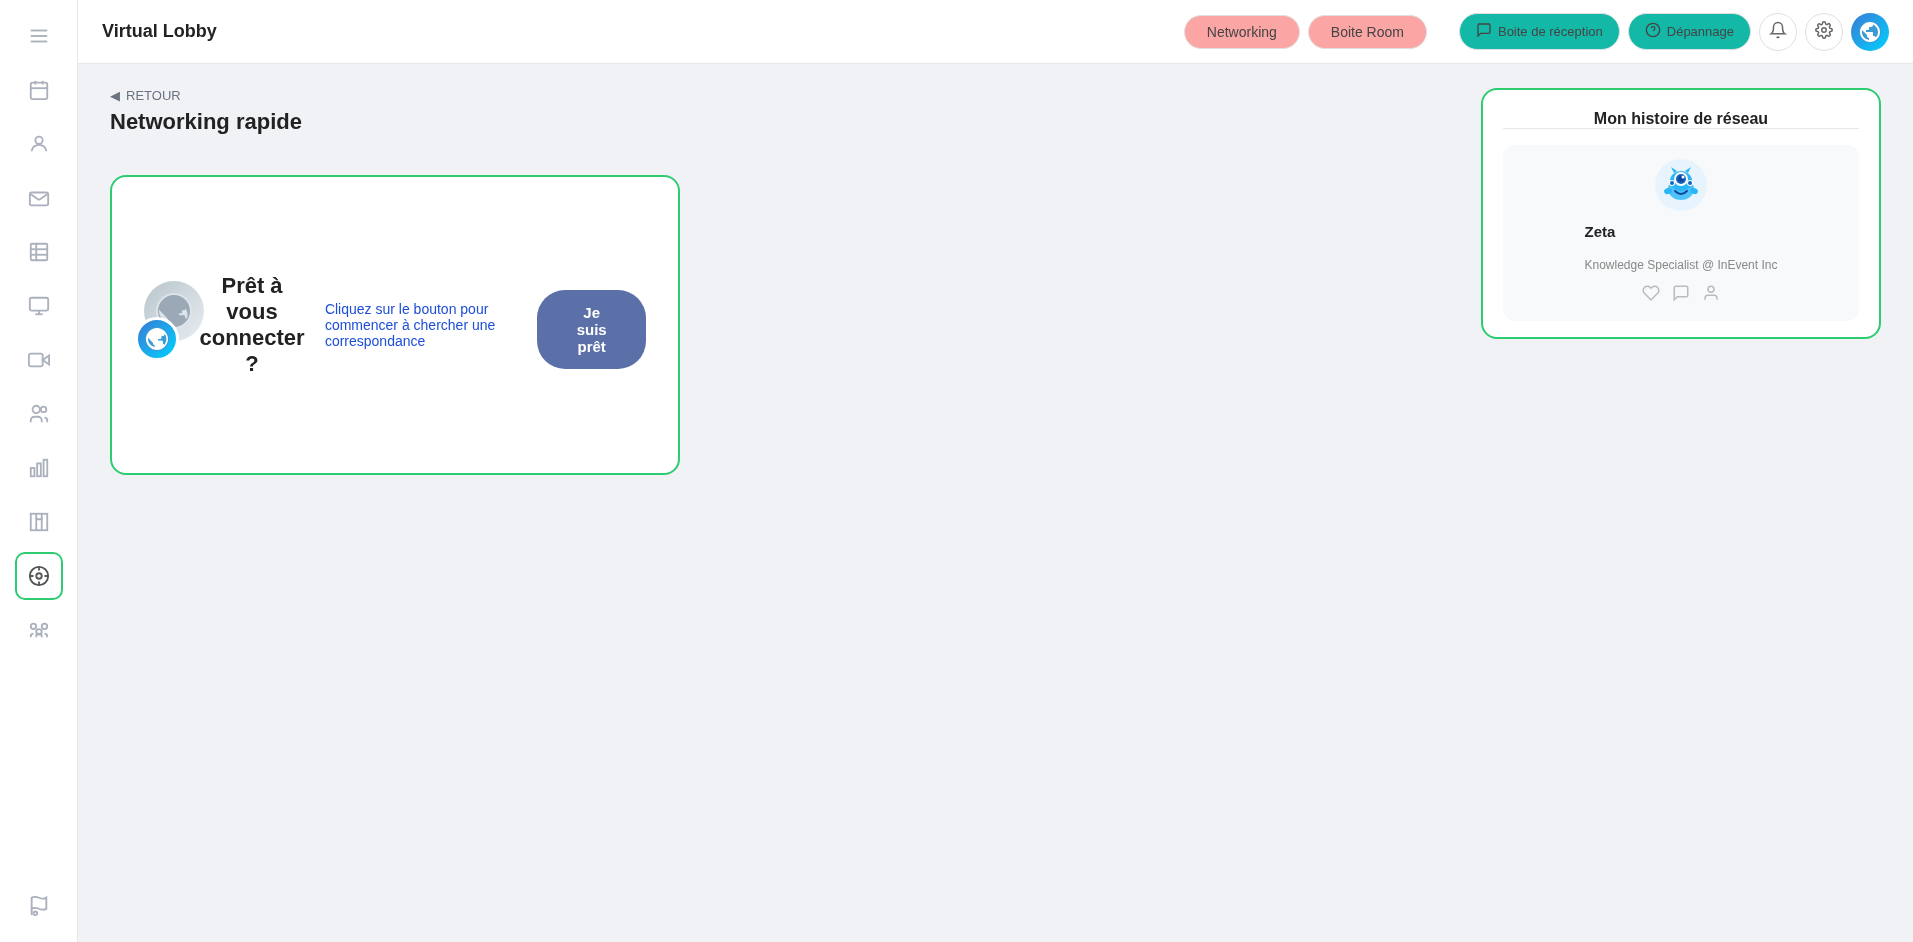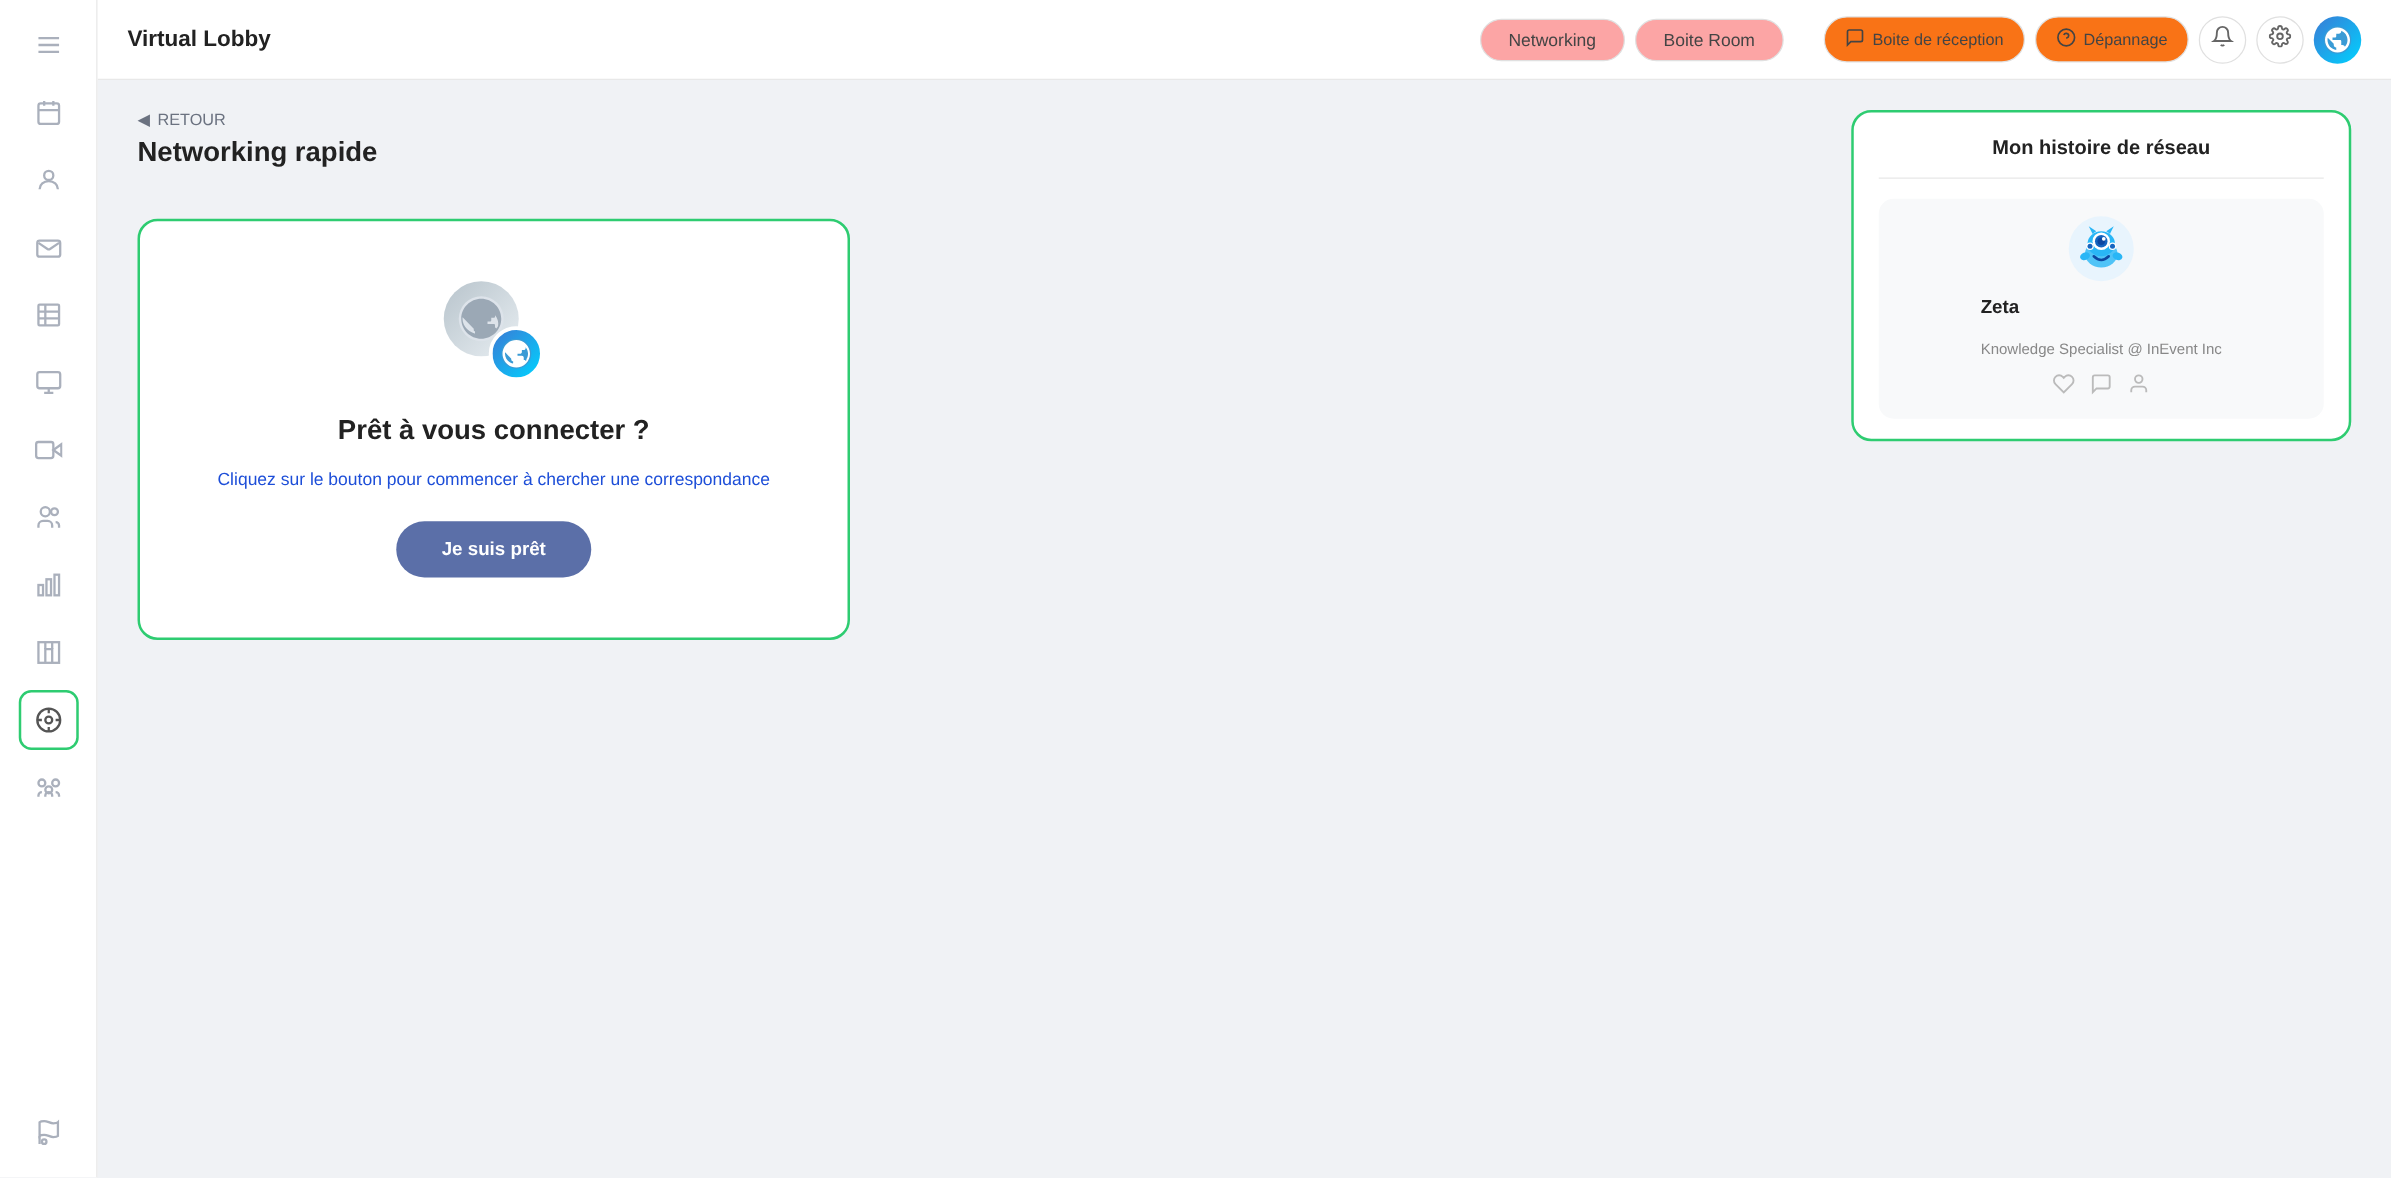--- a/index.html
+++ b/index.html
@@ -78,21 +78,21 @@
       gap: 8px;
       margin-left: 16px;
     }
     .topbar-action-btn {
       display: flex;
       align-items: center;
       gap: 6px;
       padding: 8px 16px;
       border-radius: 24px;
       border: 1px solid #e0e0e0;
-      background: #f97316;
+      background: #14b8a6;
       font-size: 13px;
       color: #444;
       cursor: pointer;
     }
     .topbar-icon-btn {
       width: 38px;
       height: 38px;
       border-radius: 50%;
       border: 1px solid #e0e0e0;
       background: #fff;
@@ -144,21 +144,21 @@
     }
 
     
     .connect-card {
       background: #fff;
       border: 2.5px solid #2ecc71;
       border-radius: 16px;
       width: 570px;
       min-height: 300px;
       display: flex;
-      flex-direction: column;
+      flex-direction: row;
       align-items: center;
       justify-content: center;
       padding: 48px 32px;
       gap: 18px;
     }
     .connect-card-icon {
       width: 80px;
       height: 80px;
       position: relative;
       margin-bottom: 8px;
@@ -221,21 +221,20 @@
       background: #fff;
       border: 2.5px solid #2ecc71;
       border-radius: 16px;
       padding: 20px 20px 16px;
     }
     .history-title {
       font-size: 16px;
       font-weight: 600;
       color: #222;
       text-align: center;
-      margin-bottom: 14px;
     }
     .history-divider {
       height: 1px;
       background: #e8e8e8;
       margin-bottom: 16px;
     }
     .history-item {
       background: #f8f9fa;
       border-radius: 12px;
       padding: 14px 16px;

